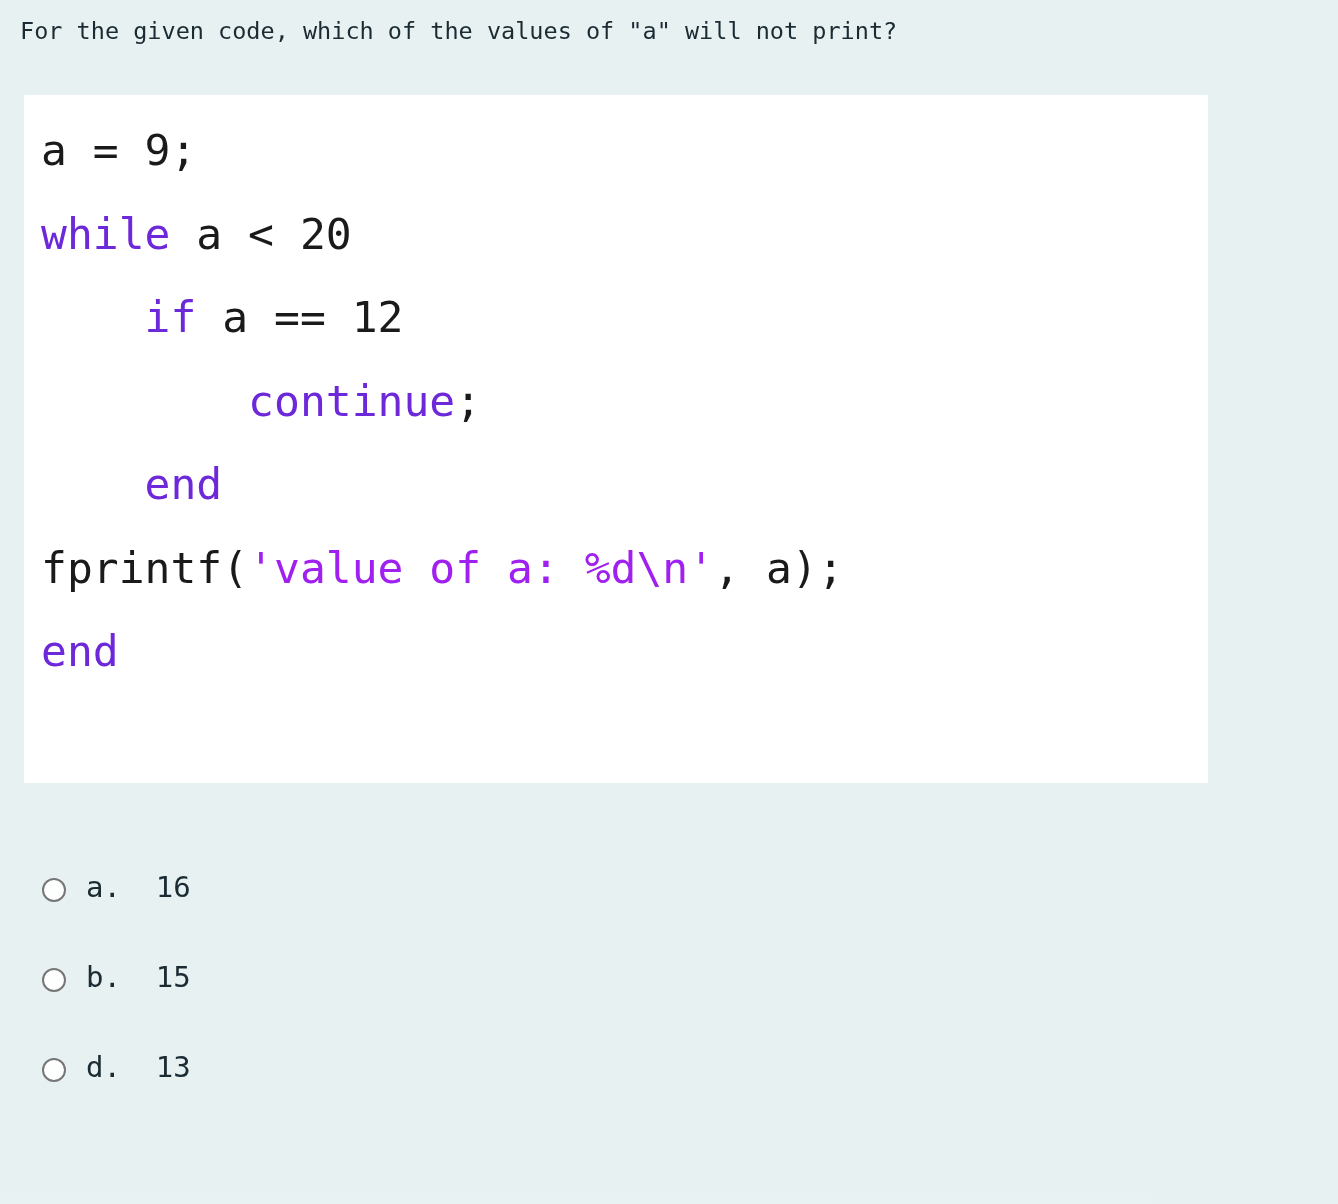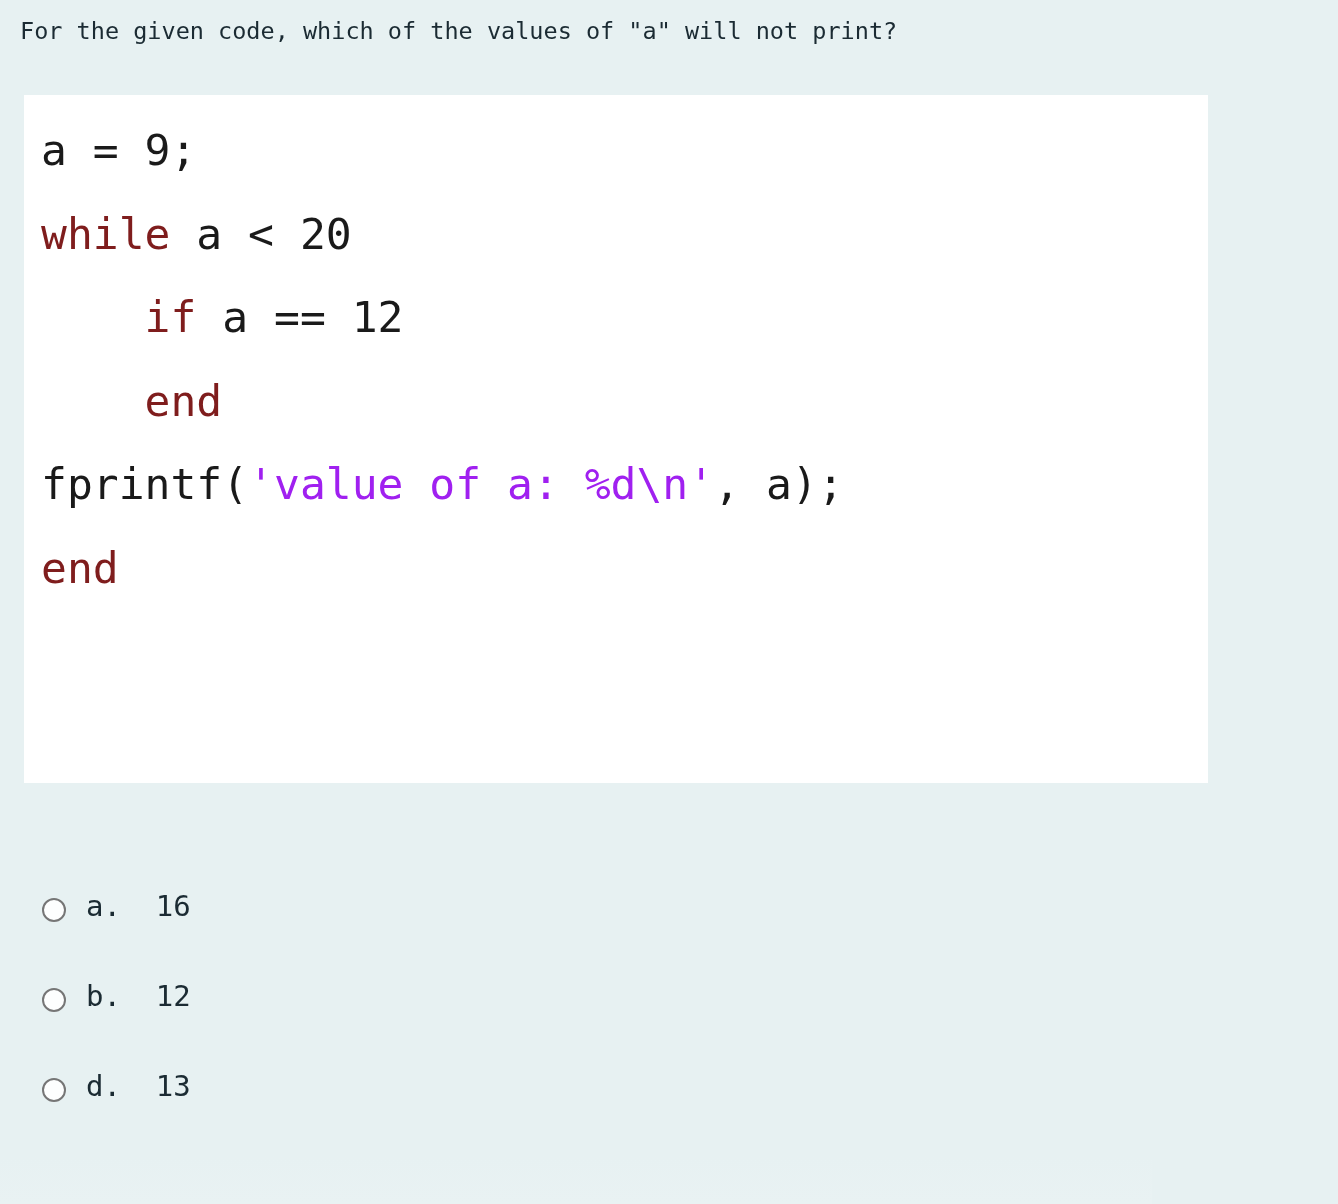--- a/index.html
+++ b/index.html
@@ -50,36 +50,36 @@
   }
   .code-line {
     font-family: "DejaVu Sans Mono", monospace;
     font-size: 43px;
     line-height: 83.5px;
     white-space: pre;
     color: #1a1a1a;
     padding-left: 17px;
     height: 83.5px;
   }
-  .kw   { color: #7f1d1d; }
+  .kw   { color: #6d28d9; }
   .str  { color: #a020f0; }
   .plain{ color: #1a1a1a; }
 
   
   .options {
     position: absolute;
     left: 0;
     top: 852px;
     width: 1338px;
   }
   .option-row {
     position: relative;
     height: 90px;
     display: flex;
-    align-items: center;
+    align-items: flex-start;
   }
   .radio {
     position: relative;
     margin-left: 42px;
     margin-top: 26px;
     width: 24px;
     height: 24px;
     border: 2px solid #767676;
     border-radius: 50%;
     background: #fdfefe;
@@ -101,34 +101,35 @@
 
 <div class="page">
 
   <div class="question-header">For the given code, which of the values of "a" will not print?</div>
 
   <div class="code-block">
     <div class="code-lines">
         <div class="code-line"><span class="plain">a = 9;</span></div>
         <div class="code-line"><span class="kw">while</span><span class="plain"> a &lt; 20</span></div>
         <div class="code-line"><span class="plain">    </span><span class="kw">if</span><span class="plain"> a == 12</span></div>
+        <div class="code-line"><span class="plain">        </span><span class="kw">continue</span><span class="plain">;</span></div>
         <div class="code-line"><span class="plain">    </span><span class="kw">end</span></div>
         <div class="code-line"><span class="plain">fprintf(</span><span class="str">'value of a: %d\n'</span><span class="plain">, a);</span></div>
         <div class="code-line"><span class="kw">end</span></div>
       </div>
   </div>
 
   <div class="options">
       <div class="option-row">
         <div class="radio" style="border-color: rgb(118, 118, 118);"></div>
         <div class="option-label">a.  16</div>
       </div>
       <div class="option-row">
         <div class="radio" style="border-color: rgb(118, 118, 118);"></div>
-        <div class="option-label">b.  12</div>
+        <div class="option-label">b.  15</div>
       </div>
       <div class="option-row">
         <div class="radio" style="border-color: rgb(118, 118, 118);"></div>
         <div class="option-label">d.  13</div>
       </div>
     </div>
 
 </div>
 
 </body></html>

